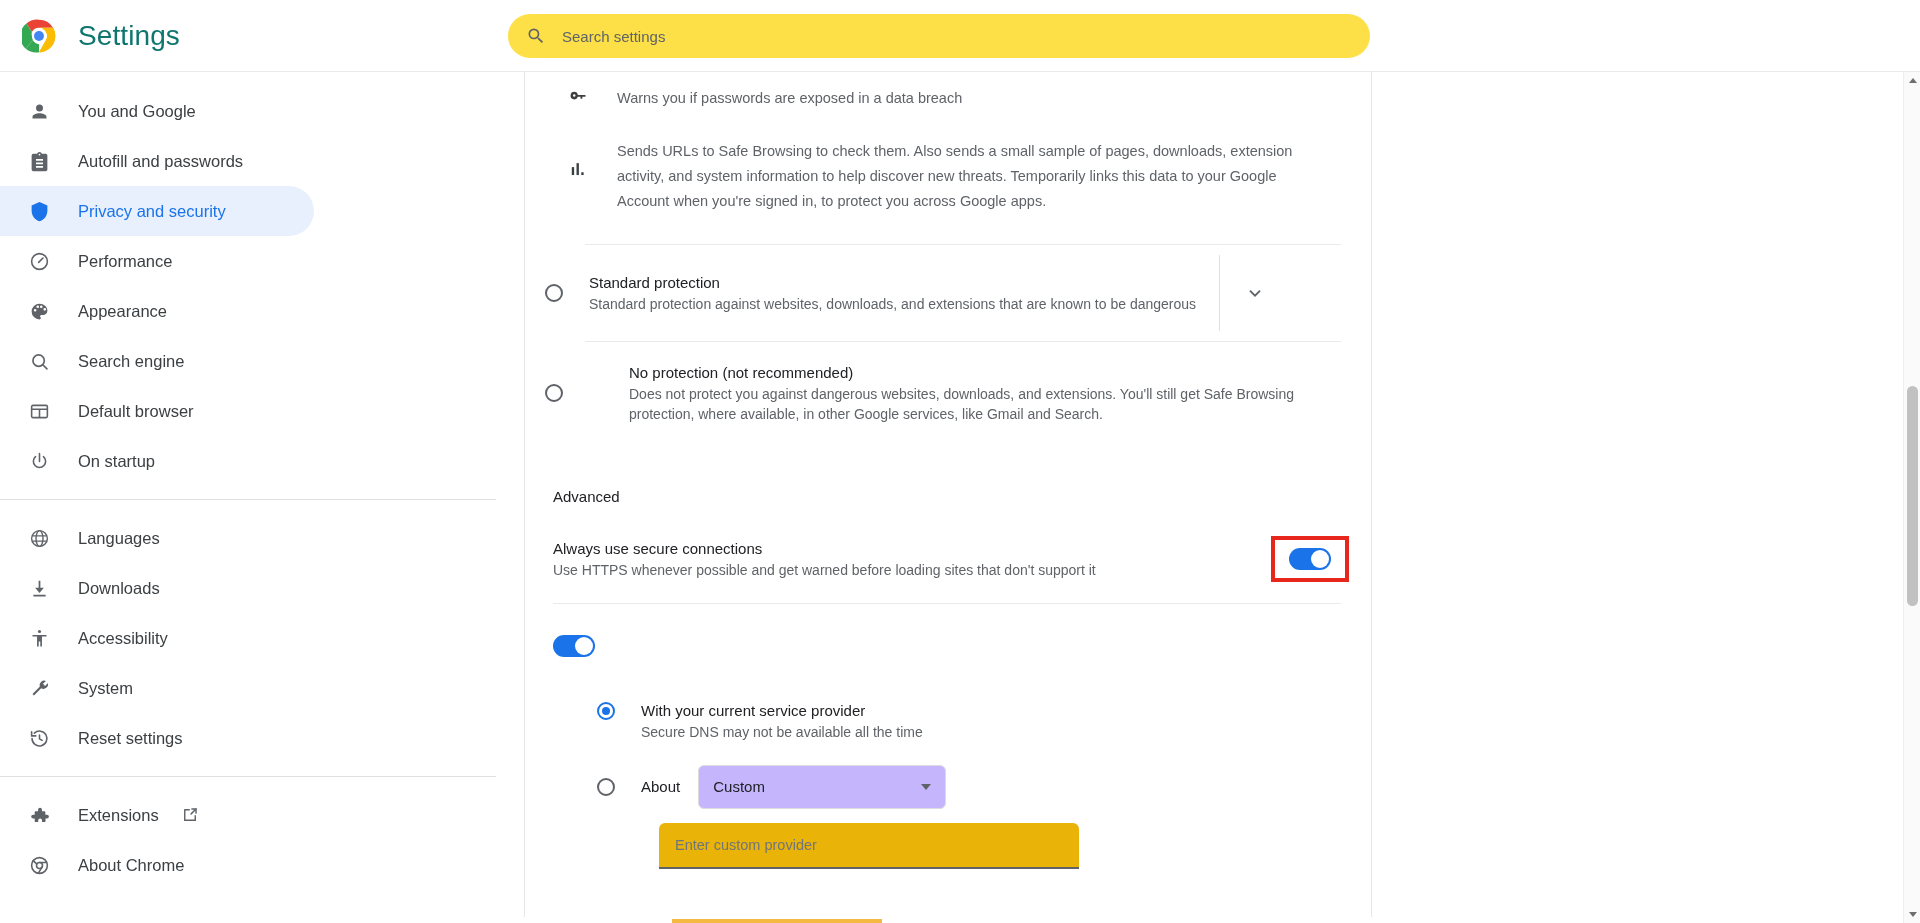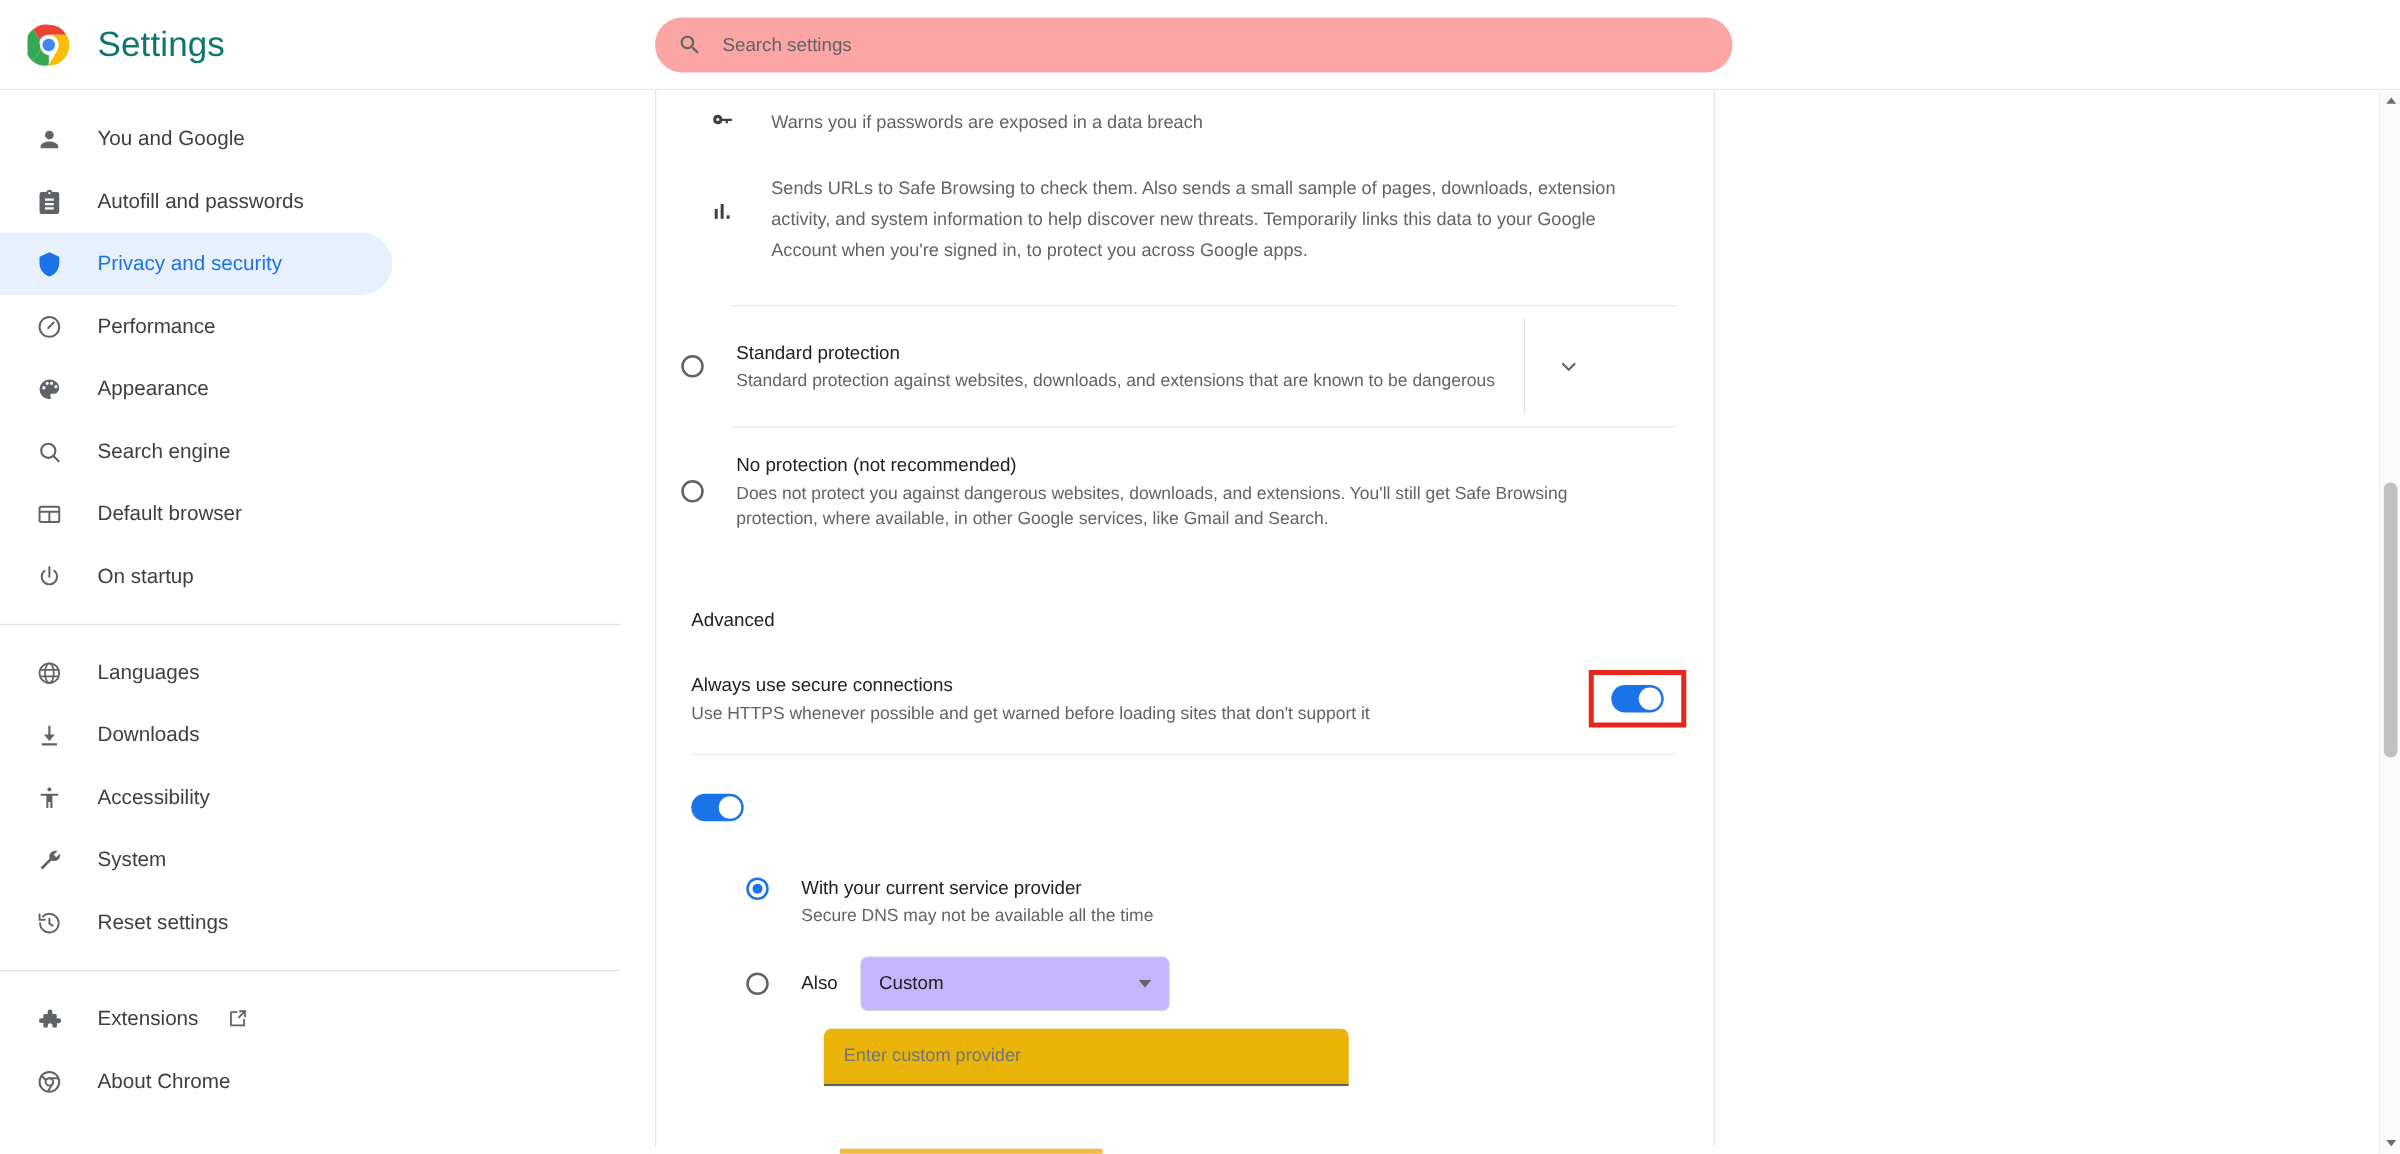--- a/index.html
+++ b/index.html
@@ -23,23 +23,23 @@
   }
   .chrome-logo { margin-left: 22px; width: 34px; height: 34px; position: relative; }
   .app-title {
     margin-left: 22px;
     font-size: 28px;
     color: #0f766e;
     font-weight: 400;
     letter-spacing: .1px;
   }
   .searchbox {
-    position: absolute; left: 524px; top: 14px;
+    position: absolute; left: 508px; top: 14px;
     width: 862px; height: 44px;
-    background: #fca5a5;
+    background: #fde047;
     border-radius: 22px;
     display: flex; align-items: center;
     padding: 0 18px;
   }
   .search-icon { width: 20px; height: 20px; flex: 0 0 20px; margin-right: 14px; }
   .search-input {
     border: none; outline: none; background: transparent;
     font-family: "Liberation Sans", sans-serif;
     font-size: 15px; color: #5f6368;
     width: 100%;
@@ -447,21 +447,21 @@
         <svg width="22" height="22" viewBox="0 0 24 24" fill="none" stroke="#5f6368" stroke-width="2" stroke-linecap="round">
           <path d="M7 10l5 5 5-5"></path>
         </svg>
       </span>
     </div>
 
     <div class="sep-line"></div>
 
     <div class="radio-row" style="height:102px;">
       <div class="radio"></div>
-      <div style="flex:1; max-width:700px;">
+      <div style="flex:1; max-width:700px;margin-left:40px;">
         <div class="opt-title">No protection (not recommended)</div>
         <div class="opt-desc">Does not protect you against dangerous websites, downloads, and extensions. You'll still get Safe Browsing protection, where available, in other Google services, like Gmail and Search.</div>
       </div>
     </div>
 
     <div class="section-head" style="margin-top:44px;">Advanced</div>
 
     <div style="display:flex; align-items:center; padding:0 22px 0 28px; margin-top:22px; height:64px;">
       <div style="flex:1;">
         <div class="opt-title">Always use secure connections</div>
@@ -485,21 +485,21 @@
     <div style="display:flex; align-items:flex-start; padding-left:72px; margin-top:28px;">
       <div class="radio checked" style="margin-top:2px;"></div>
       <div>
         <div class="opt-title">With your current service provider</div>
         <div class="opt-desc">Secure DNS may not be available all the time</div>
       </div>
     </div>
 
     <div style="display:flex; align-items:center; padding-left:72px; margin-top:22px;">
       <div class="radio"></div>
-      <div class="opt-title" style="margin-right:18px;">Also</div>
+      <div class="opt-title" style="margin-right:18px;">About</div>
       <div class="select">
         <span>Custom</span>
         <span class="caret"></span>
       </div>
     </div>
 
     <div style="padding-left:134px; margin-top:14px;">
       <div class="custom-field">
         <input type="text" placeholder="Enter custom provider" style="">
       </div>

